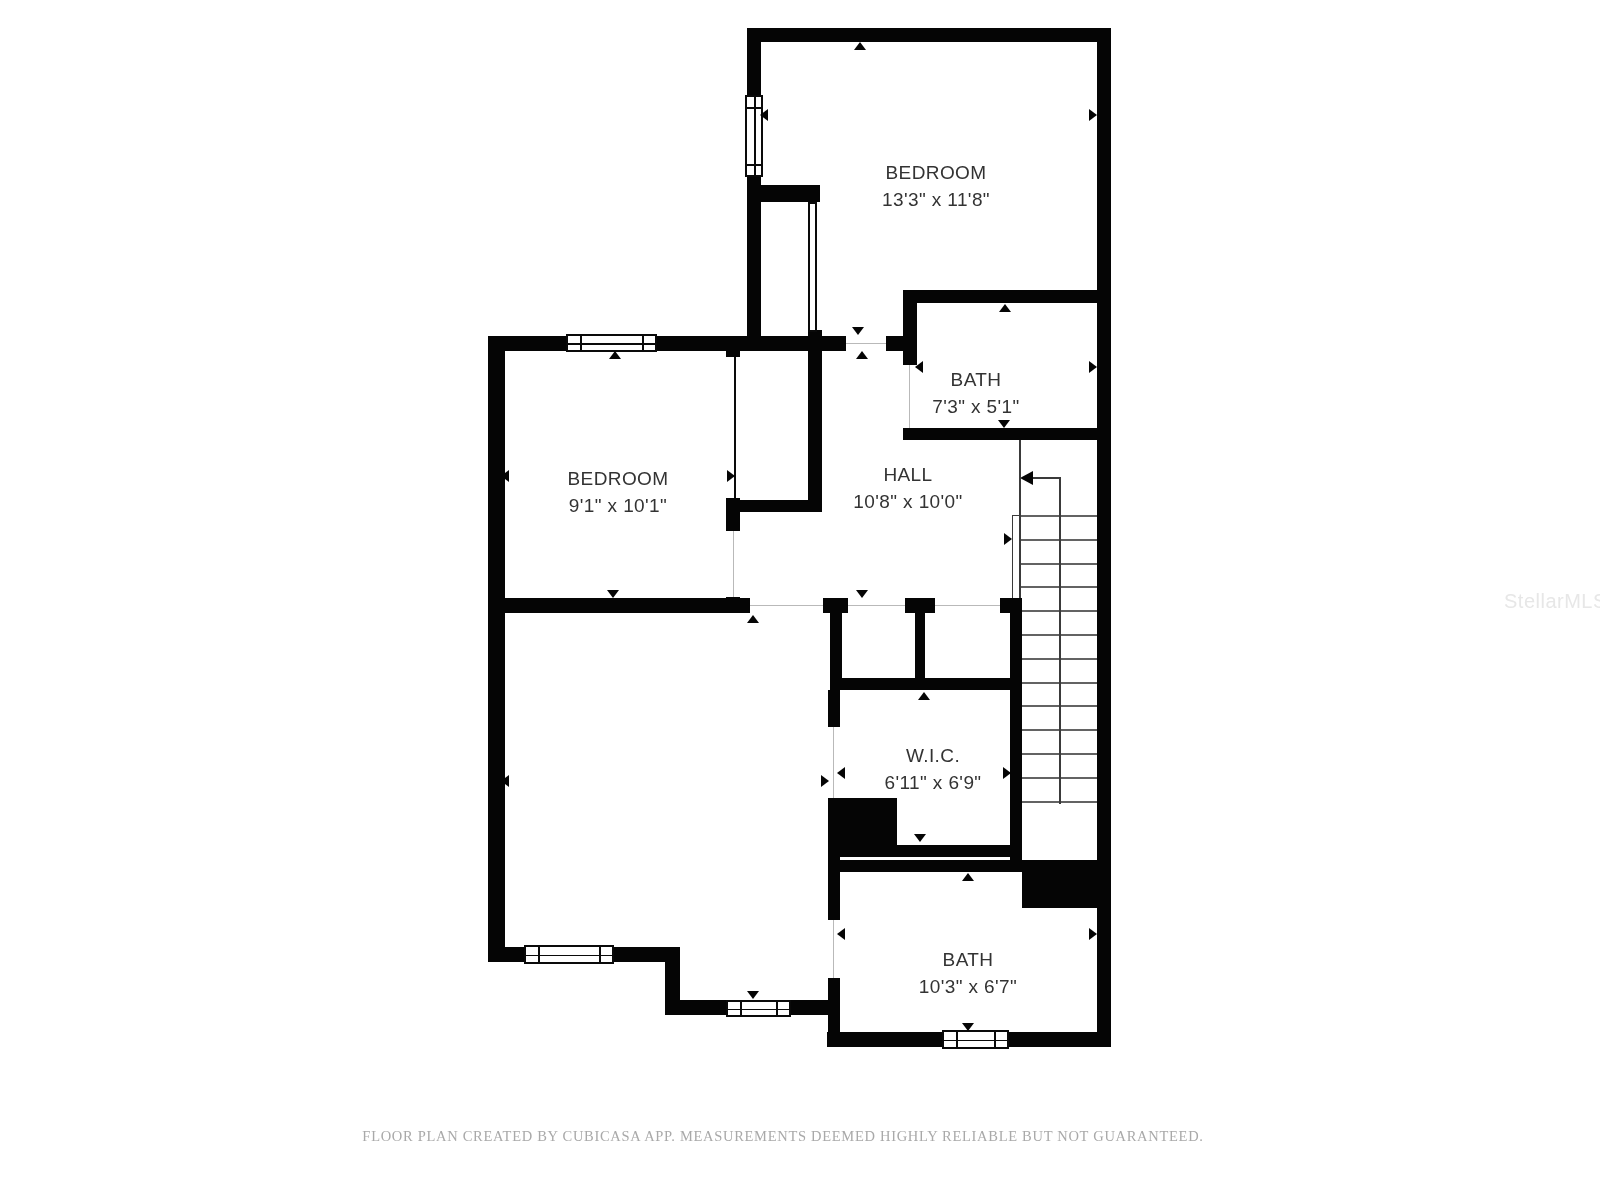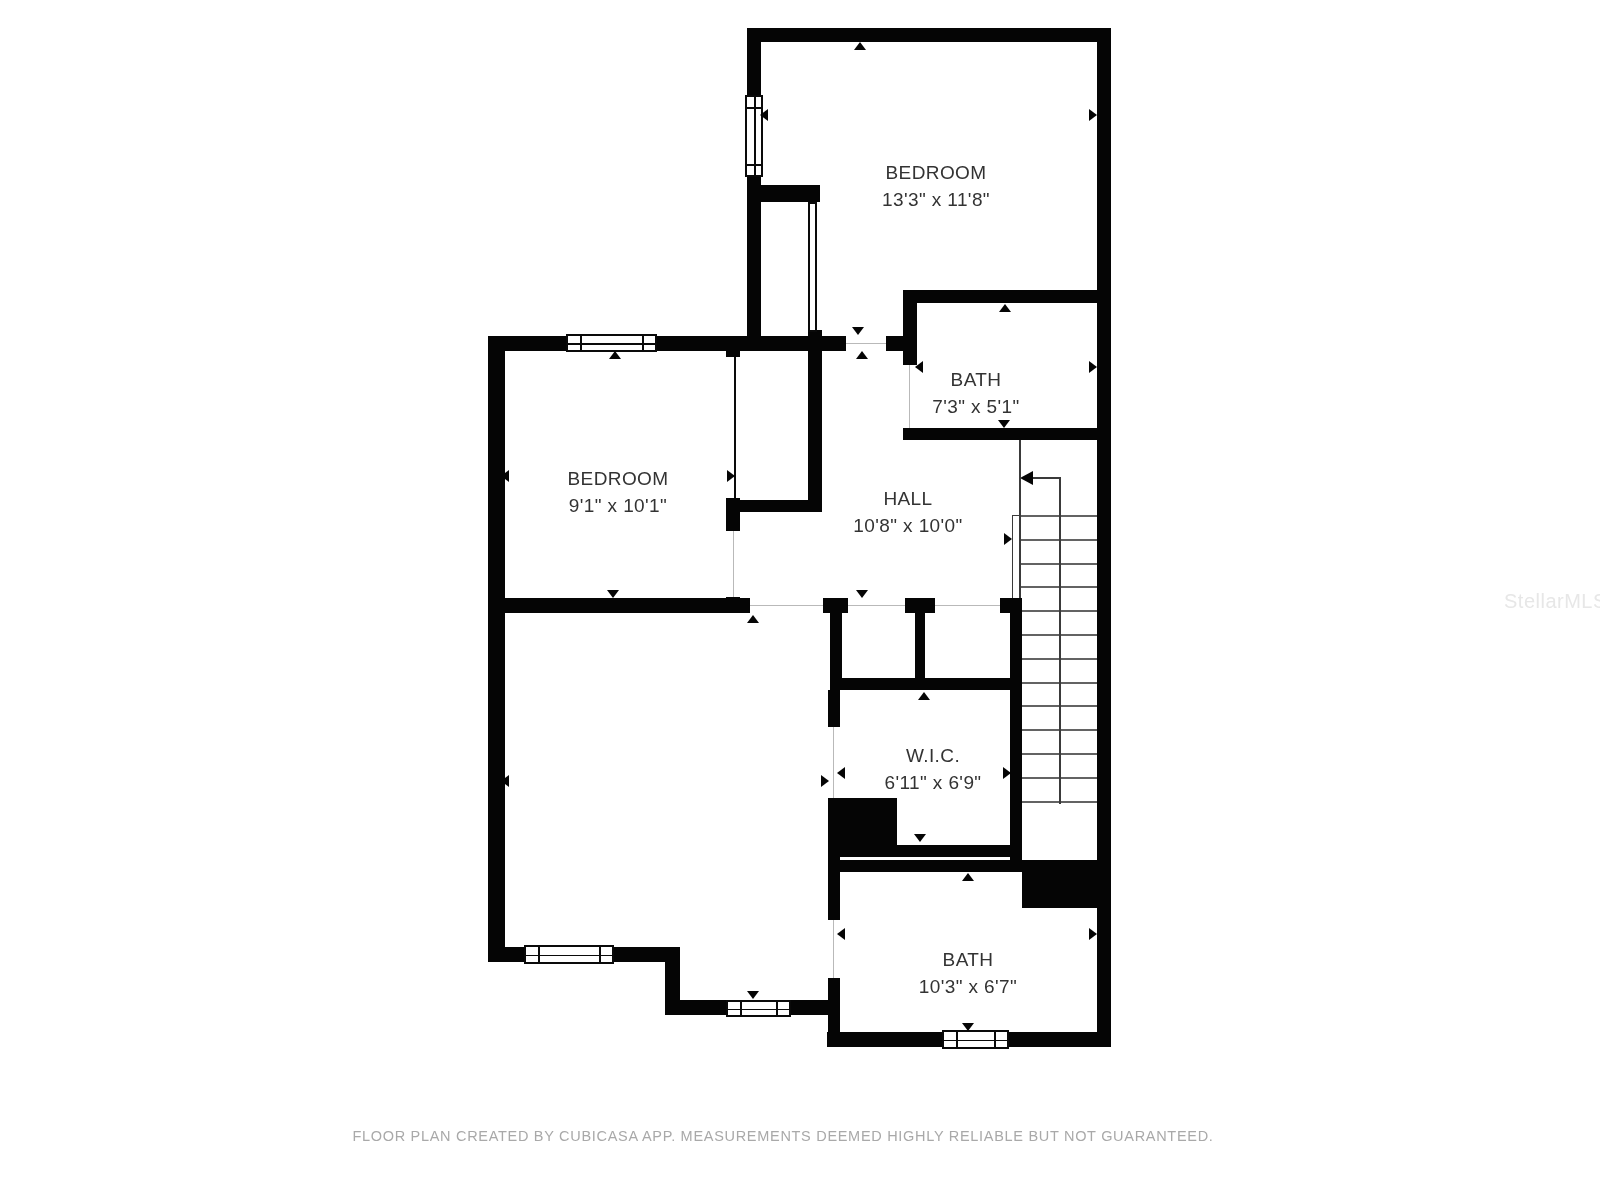--- a/index.html
+++ b/index.html
@@ -37,21 +37,21 @@
     position:absolute;transform:translate(-50%,-50%);
     text-align:center;white-space:nowrap;
     color:#333333;font-size:19px;line-height:27px;letter-spacing:0.4px;
   }
   .watermark{
     position:absolute;color:#e7e7e7;font-size:20px;letter-spacing:0.5px;
     white-space:nowrap;
   }
   .disclaimer{
     position:absolute;transform:translateX(-50%);
-    color:#a9a9a9;font-size:14.5px;letter-spacing:0.7px;white-space:nowrap;
+    color:#a9a9a9;font-size:14.5px;letter-spacing:0.7px;white-space:nowrap;font-family:Liberation Serif, serif;
   }
 </style>
 </head>
 <body>
 
 <div id="canvas">
 
   <div class="room-label" style="left:936px;top:186px">
     <div>BEDROOM</div>
     <div>13'3" x 11'8"</div>
@@ -60,21 +60,21 @@
   <div class="room-label" style="left:976px;top:393px">
     <div>BATH</div>
     <div>7'3" x 5'1"</div>
   </div>
 
   <div class="room-label" style="left:618px;top:492px">
     <div>BEDROOM</div>
     <div>9'1" x 10'1"</div>
   </div>
 
-  <div class="room-label" style="left:908px;top:512px">
+  <div class="room-label" style="left:908px;top:488px">
     <div>HALL</div>
     <div>10'8" x 10'0"</div>
   </div>
 
 
   <div class="room-label" style="left:933px;top:769px">
     <div>W.I.C.</div>
     <div>6'11" x 6'9"</div>
   </div>
 

